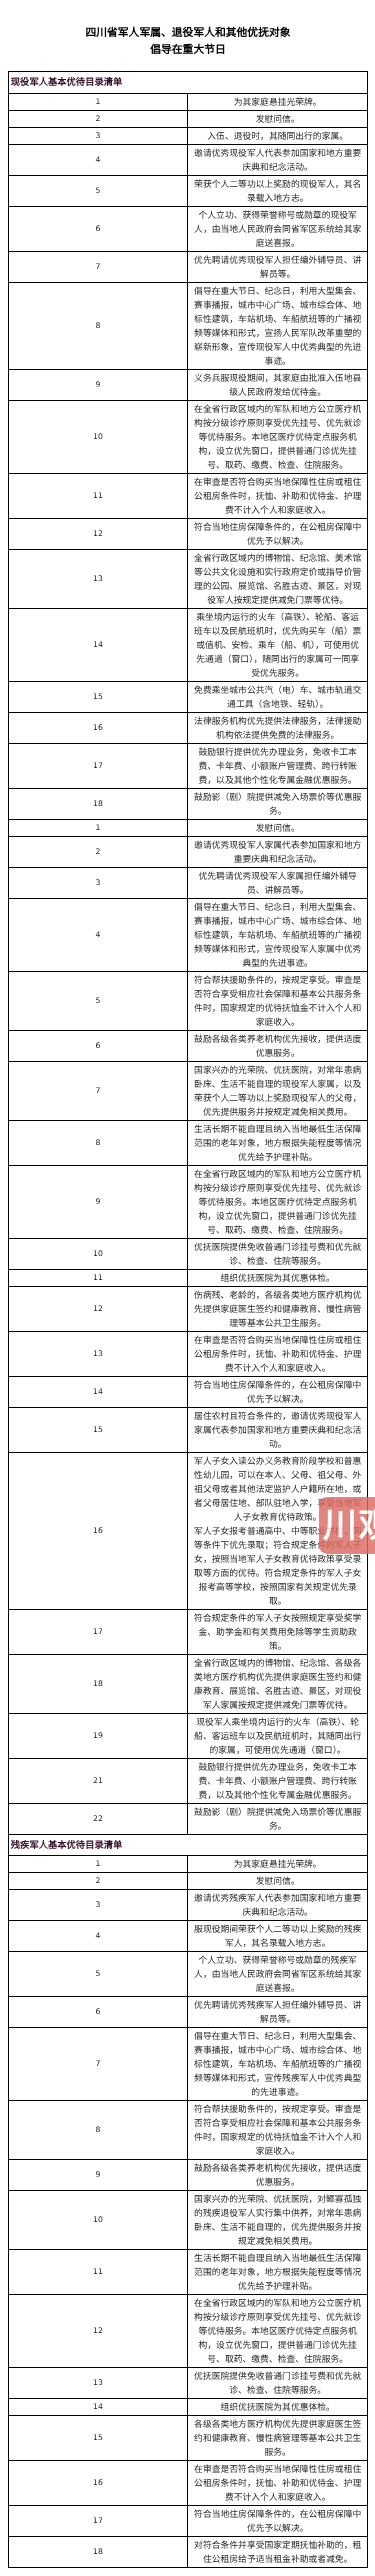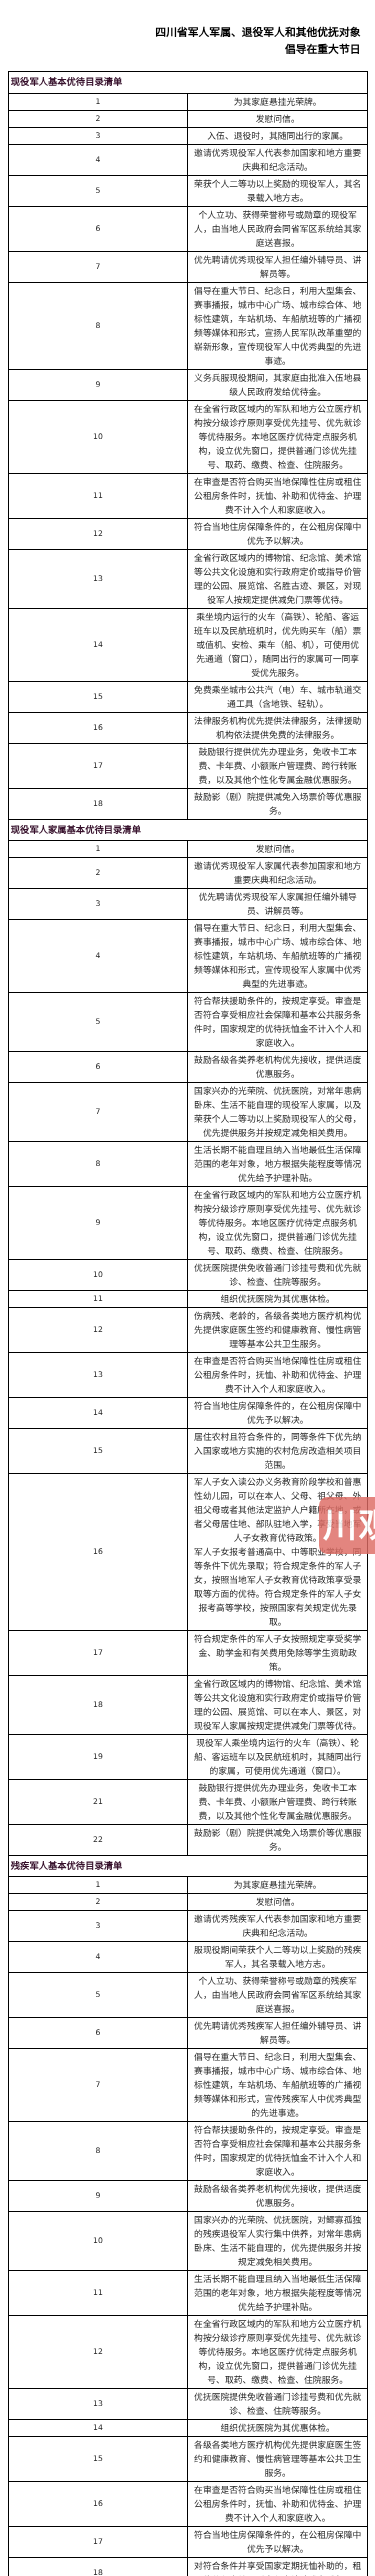--- a/index.html
+++ b/index.html
@@ -16,21 +16,21 @@
   .page{
     position:relative;
     width:376px;
     min-height:3045px;
     background:#ffffff;
     overflow:hidden;
   }
   .doc-title{
     margin:24px 0 0 0;
     padding:0 15.5px;
-    text-align:right;
+    text-align:center;
     font-size:10.8px;
     line-height:17px;
     font-weight:bold;
     color:#000000;
   }
   table.benefits{
     border-collapse:collapse;
     table-layout:fixed;
     width:360px;
     margin:13.4px 0 0 7.7px;
@@ -181,23 +181,20 @@
   <tr>
     <td class="num">17</td>
     <td class="txt">鼓励银行提供优先办理业务，免收卡工本费、卡年费、小额账户管理费、跨行转账费，以及其他个性化专属金融优惠服务。</td>
   </tr>
 
   <tr>
     <td class="num">18</td>
     <td class="txt">鼓励影（剧）院提供减免入场票价等优惠服务。</td>
   </tr>
 
-  <tr>
-    <th class="section-header" colspan="2">现役军人家属基本优待目录清单</th>
-  </tr>
 
   <tr>
     <td class="num">1</td>
     <td class="txt">发慰问信。</td>
   </tr>
 
   <tr>
     <td class="num">2</td>
     <td class="txt">邀请优秀现役军人家属代表参加国家和地方重要庆典和纪念活动。</td>
   </tr>
@@ -257,37 +254,37 @@
     <td class="txt">在审查是否符合购买当地保障性住房或租住公租房条件时，抚恤、补助和优待金、护理费不计入个人和家庭收入。</td>
   </tr>
 
   <tr>
     <td class="num">14</td>
     <td class="txt">符合当地住房保障条件的，在公租房保障中优先予以解决。</td>
   </tr>
 
   <tr>
     <td class="num">15</td>
-    <td class="txt">居住农村且符合条件的，同等条件下优先纳入国家或地方实施的农村危房改造相关项目范围。</td>
+    <td class="txt">居住农村且符合条件的，邀请优秀现役军人家属代表参加国家和地方重要庆典和纪念活动。</td>
   </tr>
 
   <tr>
     <td class="num">16</td>
     <td class="txt">军人子女入读公办义务教育阶段学校和普惠性幼儿园，可以在本人、父母、祖父母、外祖父母或者其他法定监护人户籍所在地，或者父母居住地、部队驻地入学，享受当地军人子女教育优待政策。
 军人子女报考普通高中、中等职业学校，同等条件下优先录取；符合规定条件的军人子女，按照当地军人子女教育优待政策享受录取等方面的优待。符合规定条件的军人子女报考高等学校，按照国家有关规定优先录取。</td>
   </tr>
 
   <tr>
     <td class="num">17</td>
     <td class="txt">符合规定条件的军人子女按照规定享受奖学金、助学金和有关费用免除等学生资助政策。</td>
   </tr>
 
   <tr>
     <td class="num">18</td>
-    <td class="txt">全省行政区域内的博物馆、纪念馆、美术馆等公共文化设施和实行政府定价或指导价管理的公园、展览馆、可以在本人、景区，对现役军人家属按规定提供减免门票等优待。</td>
+    <td class="txt">全省行政区域内的博物馆、纪念馆、各级各类地方医疗机构优先提供家庭医生签约和健康教育、展览馆、名胜古迹、景区，对现役军人家属按规定提供减免门票等优待。</td>
   </tr>
 
   <tr>
     <td class="num">19</td>
     <td class="txt">现役军人乘坐境内运行的火车（高铁）、轮船、客运班车以及民航班机时，其随同出行的家属，可使用优先通道（窗口）。</td>
   </tr>
 
 
   <tr>
     <td class="num">21</td>

